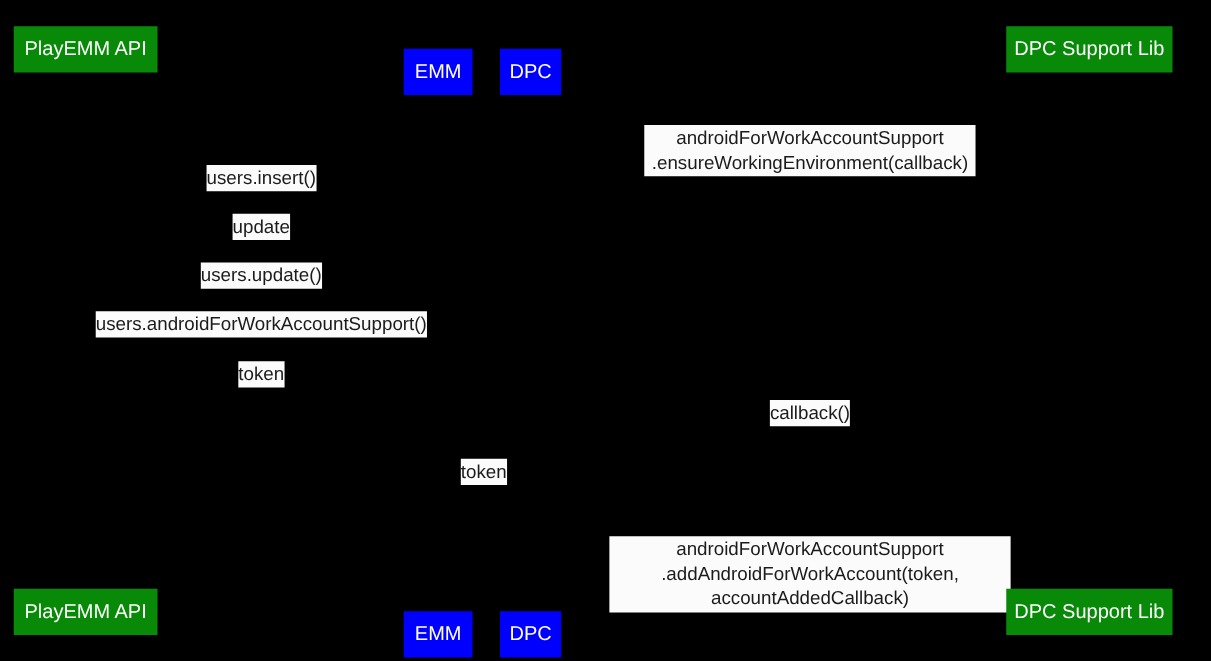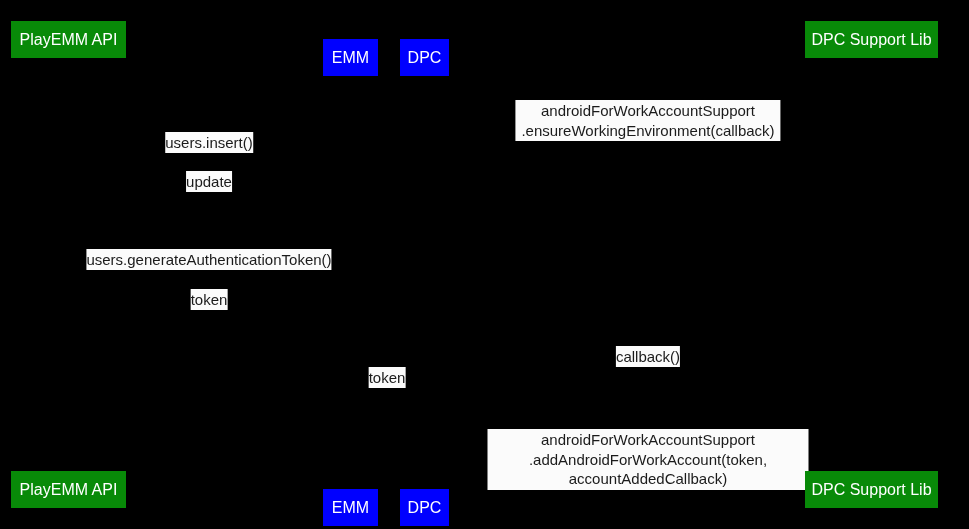--- a/index.html
+++ b/index.html
@@ -55,26 +55,27 @@
   <div class="actor blue" style="left:400px; top:21px; width:49px;">DPC</div>
   <div class="actor green" style="left:805px; top:21px; width:133px;">DPC Support Lib</div>
 
   <div class="msg two-line" style="left:648px; top:64px;">androidForWorkAccountSupport
 .ensureWorkingEnvironment(callback)</div>
 
   <div class="msg" style="left:209px; top:132px;">users.insert()</div>
 
   <div class="msg" style="left:209px; top:171px;">update</div>
 
+  <div class="msg" style="left:209px; top:210px;">users.update()</div>
 
-  <div class="msg" style="left:209px; top:249px;">users.generateAuthenticationToken()</div>
+  <div class="msg" style="left:209px; top:249px;">users.androidForWorkAccountSupport()</div>
 
   <div class="msg" style="left:209px; top:289px;">token</div>
 
-  <div class="msg" style="left:648px; top:346px;">callback()</div>
+  <div class="msg" style="left:648px; top:320px;">callback()</div>
 
   <div class="msg" style="left:387px; top:367px;">token</div>
 
   <div class="msg two-line" style="left:648px; top:393px;">androidForWorkAccountSupport
 .addAndroidForWorkAccount(token, accountAddedCallback)</div>
 
   <div class="actor green" style="left:11px;  top:471px; width:115px;">PlayEMM API</div>
   <div class="actor blue" style="left:323px; top:471px; width:55px;">EMM</div>
   <div class="actor blue" style="left:400px; top:471px; width:49px;">DPC</div>
   <div class="actor green" style="left:805px; top:471px; width:133px;">DPC Support Lib</div>

